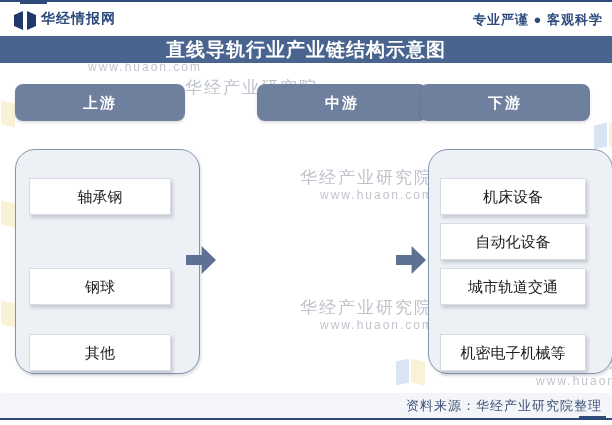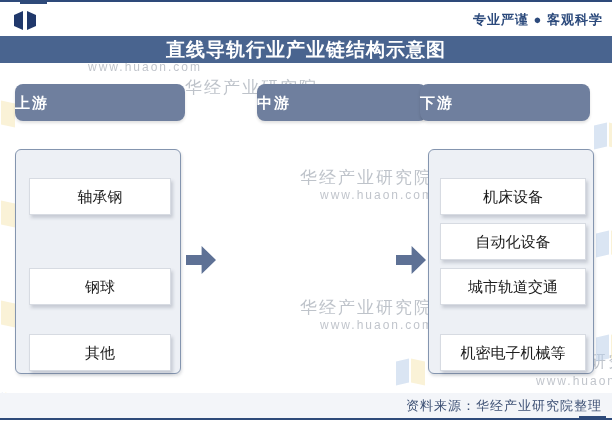--- a/index.html
+++ b/index.html
@@ -20,30 +20,30 @@
   .brand{position:absolute;left:41px;top:4px;font-size:14px;font-weight:bold;color:#2c4a7c;letter-spacing:1px;}
   .tagline{position:absolute;right:9px;top:5px;font-size:13px;font-weight:bold;color:#2c4a7c;letter-spacing:1px;}
   
   .banner{
     position:absolute;top:36px;left:0;width:612px;height:27px;background:#49648f;
     color:#ffffff;font-size:19px;font-weight:bold;text-align:center;line-height:27px;letter-spacing:1px;
   }
   
   .pill{
     position:absolute;top:84px;height:37px;width:170px;background:#6f7f9e;border-radius:8px;
-    color:#ffffff;font-size:15px;font-weight:bold;text-align:left;line-height:37px;letter-spacing:2px;
+    color:#ffffff;font-size:15px;font-weight:bold;text-align:center;line-height:37px;letter-spacing:2px;
     box-shadow:0 2px 3px rgba(0,0,0,0.12);
   }
   .pill.p0{left:15px;}
   .pill.p1{left:222px;margin-left:35px;}
   .pill.p2{left:420px;}
   
   .container{
-    position:absolute;top:149px;height:225px;width:166px;background:#edf0f5;
-    border:1.5px solid #8495af;border-radius:6px;box-sizing:border-box;
+    position:absolute;top:149px;height:225px;width:185px;background:#edf0f5;
+    border:1.5px solid #8495af;border-radius:20px;box-sizing:border-box;
     box-shadow:1px 2px 3px rgba(60,70,90,0.18);
   }
   .container.c0{left:15px;}
   .container.c1{left:222px;background:#f1f3f8;}
   .container.c2{left:428px;}
   .itembox{
     position:absolute;left:13px;width:142px;height:37px;background:#ffffff;
     border:1px solid #d7dbe2;box-sizing:border-box;
     font-size:15px;color:#1c1c1c;text-align:center;line-height:35px;
     box-shadow:2px 3px 3px rgba(90,100,120,0.25);
@@ -118,20 +118,21 @@
   </div>
 
   <div class="rule top front"></div>
   <div class="rule-block tl front"></div>
 
   <div class="header front">
     <svg class="logo" viewBox="0 0 22 19">
       <polygon points="0,4 9,0 9,19 0,15" fill="#20386b"></polygon>
       <polygon points="13,0 22,4 22,15 13,19" fill="#20386b"></polygon>
     </svg>
+    <span class="brand">华经情报网</span>
     <span class="tagline">专业严谨 ● 客观科学</span>
   </div>
 
   <div class="banner front">直线导轨行业产业链结构示意图</div>
 
   <div class="pill p0 front">上游</div>
   <div class="pill p1 front">中游</div>
   <div class="pill p2 front">下游</div>
 
   <div class="container c0 mid">

